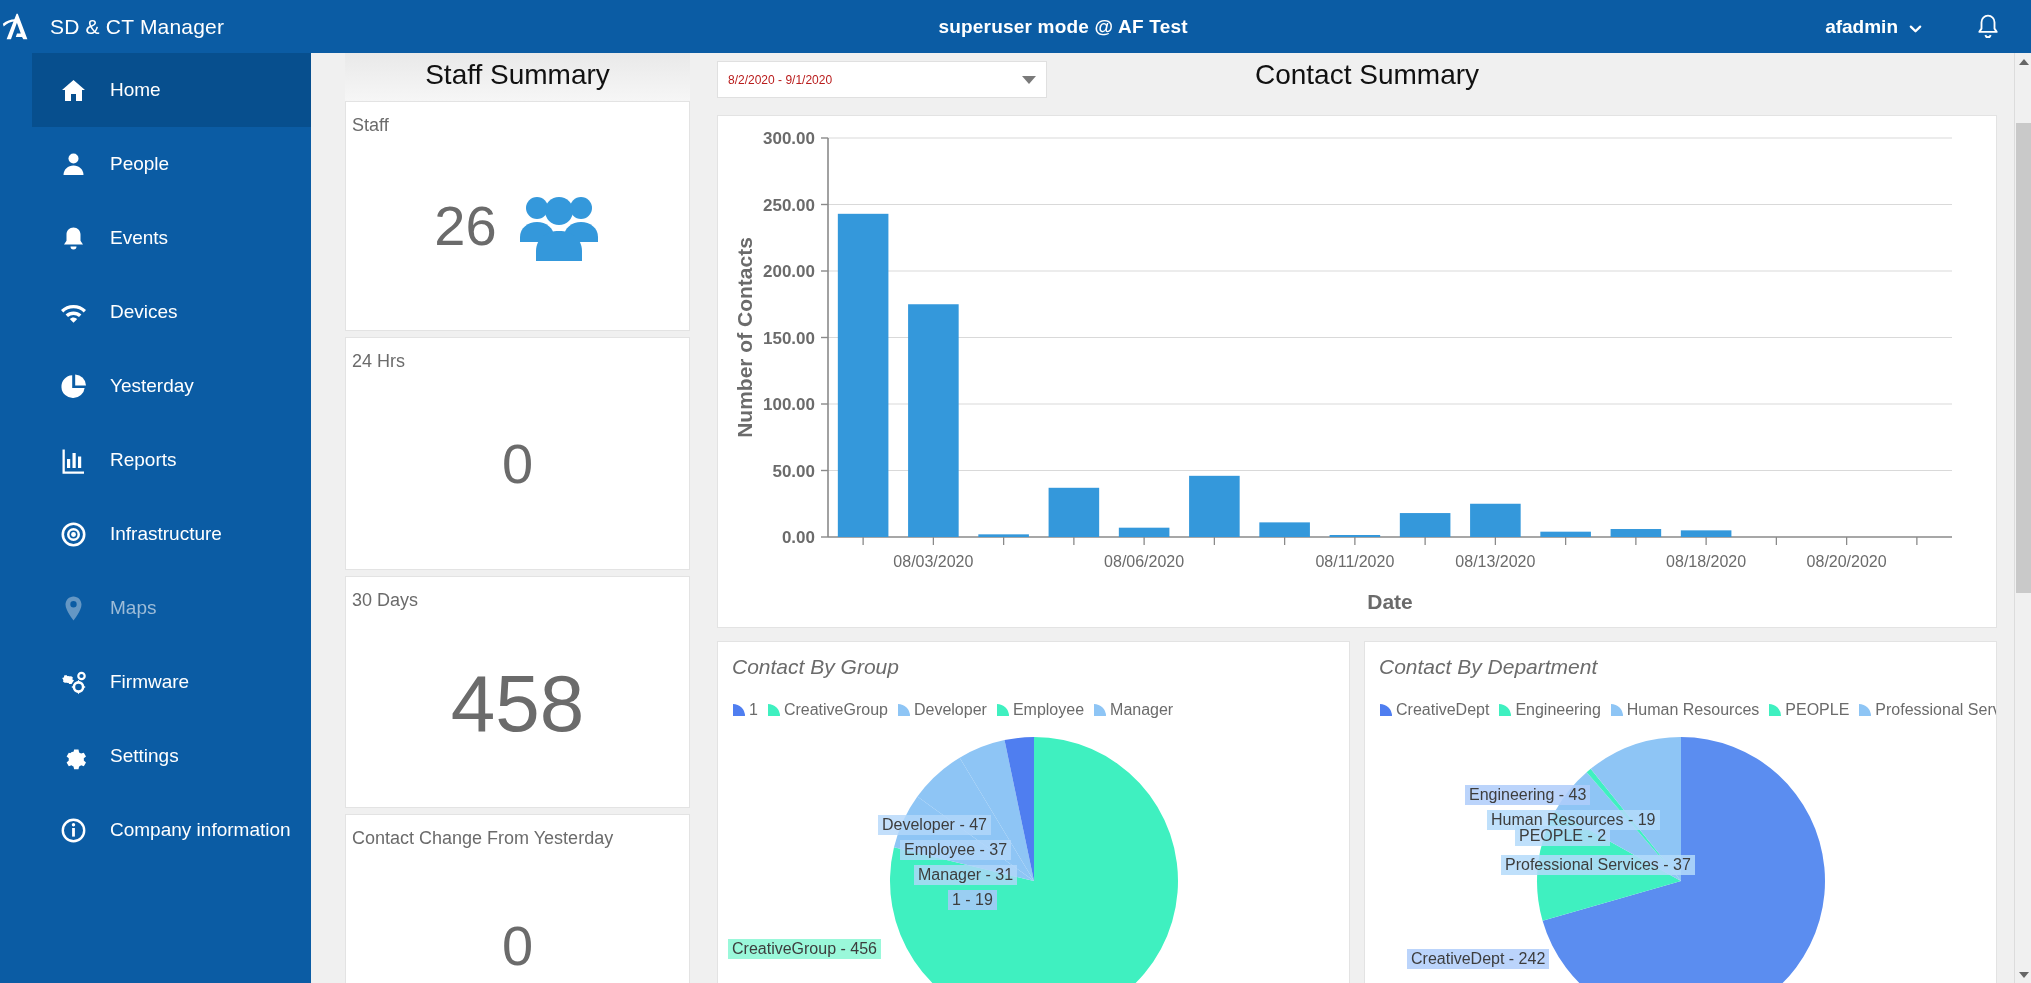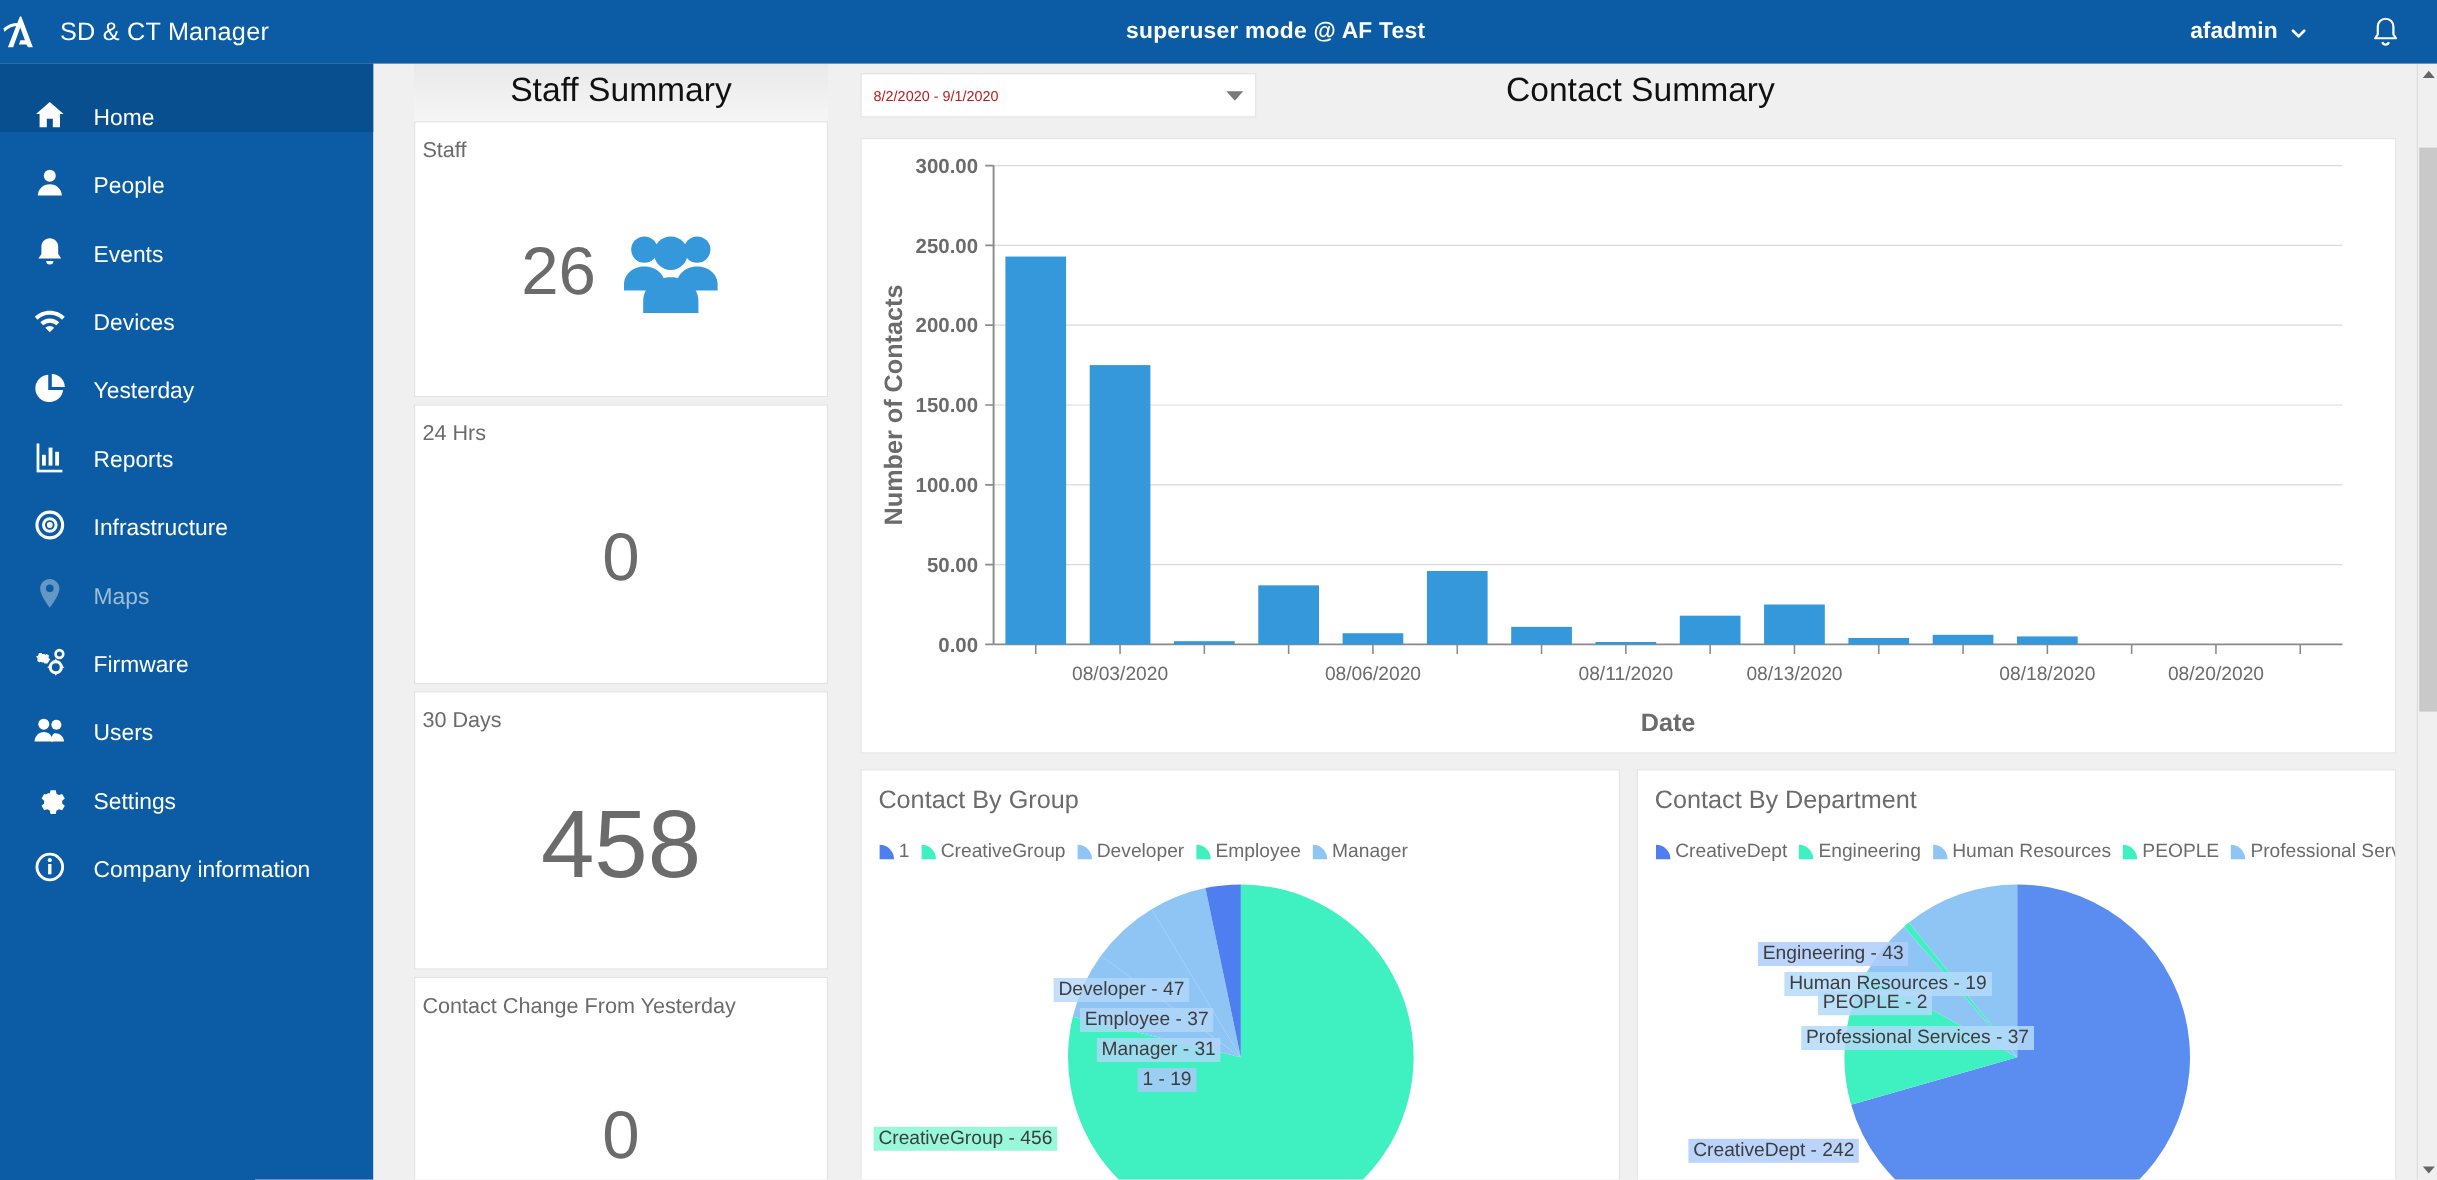--- a/index.html
+++ b/index.html
@@ -17,22 +17,22 @@
   .topbar-right{display:flex;align-items:center;gap:16px;padding-right:20px;}
   .user-menu{display:flex;align-items:center;gap:10px;color:#fff;font-size:19px;
     font-weight:bold;cursor:pointer;padding:8px 26px 8px 10px;}
   .chev{width:15px;height:15px;}
   .bell-btn{width:46px;height:46px;display:flex;align-items:center;justify-content:center;
     color:#fff;cursor:pointer;}
   .bell-btn svg{width:26px;height:30px;}
 
   
   .sidebar{position:absolute;left:0;top:53px;width:311px;height:930px;background:#0b5ca4;z-index:30;}
-  .nav-item{height:57px;display:flex;align-items:flex-end;padding-left:26px;gap:22px;
-    color:#fff;font-size:19px;cursor:pointer;}
+  .nav-item{height:74px;display:flex;align-items:center;padding-left:26px;gap:22px;
+    color:#fff;font-size:19px;cursor:pointer;margin-left:32px;}
   .nav-item.active{background:#074f8e;}
   .nav-item.disabled{color:#9dbcd8;cursor:default;}
   .nav-item .nicon{width:30px;height:30px;display:flex;align-items:center;justify-content:center;flex:none;}
   .nav-item .nicon svg{width:27px;height:27px;fill:currentColor;}
   .nav-item.disabled .nicon{opacity:.62;}
   .nav-label{white-space:nowrap;}
 
   
   .main{position:absolute;left:311px;top:53px;width:1720px;height:930px;
     background:#f0f0f0;overflow:hidden;}
@@ -65,21 +65,21 @@
   .caret{width:0;height:0;border-left:7px solid transparent;border-right:7px solid transparent;
     border-top:8px solid #7a7a7a;}
 
   .chart-panel{background:#fff;border:1px solid #e3e3e3;position:absolute;}
   #contact-summary-panel{left:0;top:62px;width:1280px;height:513px;}
 
   .pies-row{position:absolute;top:588px;left:0;width:1280px;height:400px;}
   .pie-panel{position:absolute;top:0;background:#fff;border:1px solid #e3e3e3;height:400px;overflow:hidden;}
   #pie-group-panel{left:0;width:633px;}
   #pie-dept-panel{left:647px;width:633px;}
-  .pie-title{font-size:21px;color:#6b6b6b;padding:13px 0 0 14px;}
+  .pie-title{font-size:21px;color:#6b6b6b;padding:13px 0 0 14px;font-style:italic;}
   .legend{display:flex;align-items:center;gap:9px;padding:22px 0 0 14px;flex-wrap:nowrap;}
   .legend-item{display:flex;align-items:center;gap:3px;font-size:16px;color:#6b6b6b;white-space:nowrap;}
   .swatch{width:14px;height:14px;flex:none;}
   .pie-holder{position:relative;width:100%;height:300px;}
   .pie-svg{position:absolute;left:50%;transform:translateX(-50%);top:8px;}
   .pie-lbl{position:absolute;font-size:16px;color:#3d3d3d;padding:1px 4px;white-space:nowrap;}
 
   
   .scroll-track{position:absolute;right:0;top:53px;width:17px;height:930px;background:#f0f0f0;
     border-left:1px solid #dcdcdc;z-index:35;}
@@ -205,31 +205,20 @@
       <span class="nicon">
         <svg viewBox="0 0 27 27">
           <path d="M11.5 9.2 9.9 8.6l.4-2.3-2.1-1.2-1.5 1.8-1.7-.5-.6-2.2H1.9l-.6 2.2-1.7.5 .1 .1 1.1 2 -.2 1.8 2.1 1.2 1.5-1.8 1.7 .5 .6 2.2h2.5z" transform="translate(2.5 2)"></path>
           <circle cx="8" cy="10.5" r="3.6"></circle>
           <circle cx="18.5" cy="18" r="4.6" fill="none" stroke="currentColor" stroke-width="2.6"></circle>
           <path d="M18.5 10.8l1.3 2.2h-2.6zM18.5 25.2l-1.3-2.2h2.6zM25.7 18l-2.2 1.3v-2.6zM11.3 18l2.2-1.3v2.6z"></path>
           <circle cx="21.5" cy="7" r="3.2" fill="none" stroke="currentColor" stroke-width="2.2"></circle>
         </svg>
       </span>
       <span class="nav-label">Firmware</span>
-    </div>
-    <div class="nav-item">
-      <span class="nicon">
-        <svg viewBox="0 0 27 27">
-          <circle cx="8.5" cy="8.5" r="4.6"></circle>
-          <circle cx="19" cy="9" r="4.2"></circle>
-          <path d="M.8 23c0-4.6 3.6-8 7.7-8s7.7 3.4 7.7 8z"></path>
-          <path d="M14.5 23c0-3 .9-5.5 2.6-6.9 3.6-.6 8.2 2 8.2 6.9z"></path>
-        </svg>
-      </span>
-      <span class="nav-label">Users</span>
     </div>
     <div class="nav-item">
       <span class="nicon">
         <svg viewBox="0 0 27 27">
           <path d="M13.5 8.8a4.7 4.7 0 1 0 0 9.4 4.7 4.7 0 0 0 0-9.4zM23.8 15.3l2.2-1.8-2.2-3.8-2.7 .9a8.8 8.8 0 0 0-2-1.2l-.6-2.8h-4.4l-.6 2.8c-.7 .3-1.4 .7-2 1.2l-2.7-.9-2.2 3.8 2.2 1.8a8.7 8.7 0 0 0 0 2.3l-2.2 1.8 2.2 3.8 2.7-.9c.6 .5 1.3 .9 2 1.2l.6 2.8h4.4l.6-2.8c.7-.3 1.4-.7 2-1.2l2.7 .9 2.2-3.8-2.2-1.8a8.7 8.7 0 0 0 0-2.3z"></path>
         </svg>
       </span>
       <span class="nav-label">Settings</span>
     </div>
     <div class="nav-item">

